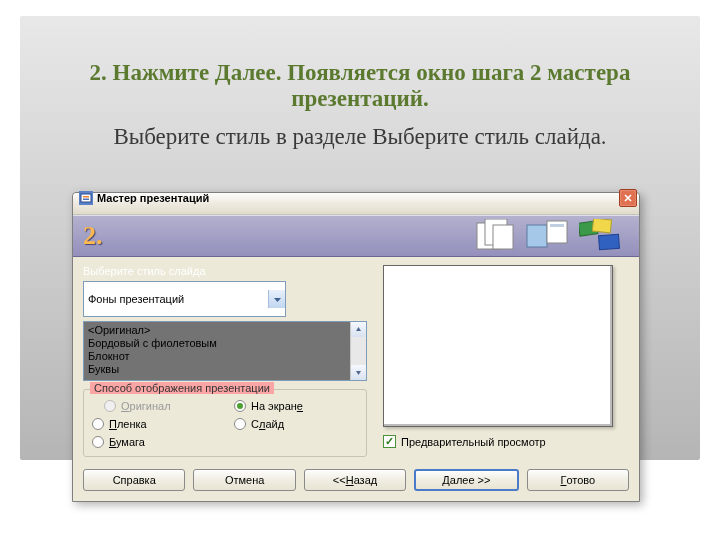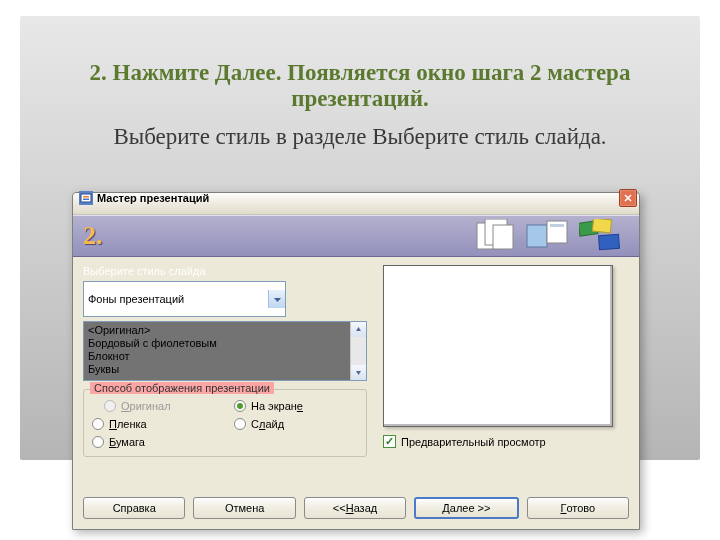--- a/index.html
+++ b/index.html
@@ -173,21 +173,20 @@
   .btn {
     flex: 1;
     height: 22px;
     border: 1px solid #8a8a8a;
     border-radius: 3px;
     background: linear-gradient(180deg,#fdfdfd 0%, #f1efe4 45%, #e8e4d4 100%);
     font-size: 11px;
     display: flex; align-items: center; justify-content: center;
     box-shadow: 0 1px 0 #fff inset;
     cursor: pointer;
-    margin-top: 28px;
   }
   .btn.default { border: 2px solid #4a7ac8; }
   .underline-first { text-decoration: underline; text-decoration-thickness: 1px; }
 </style>
 </head>
 <body>
 
 <div class="slide-bg"></div>
 
 <div class="title">2. Нажмите Далее. Появляется окно шага 2 мастера презентаций.</div>

